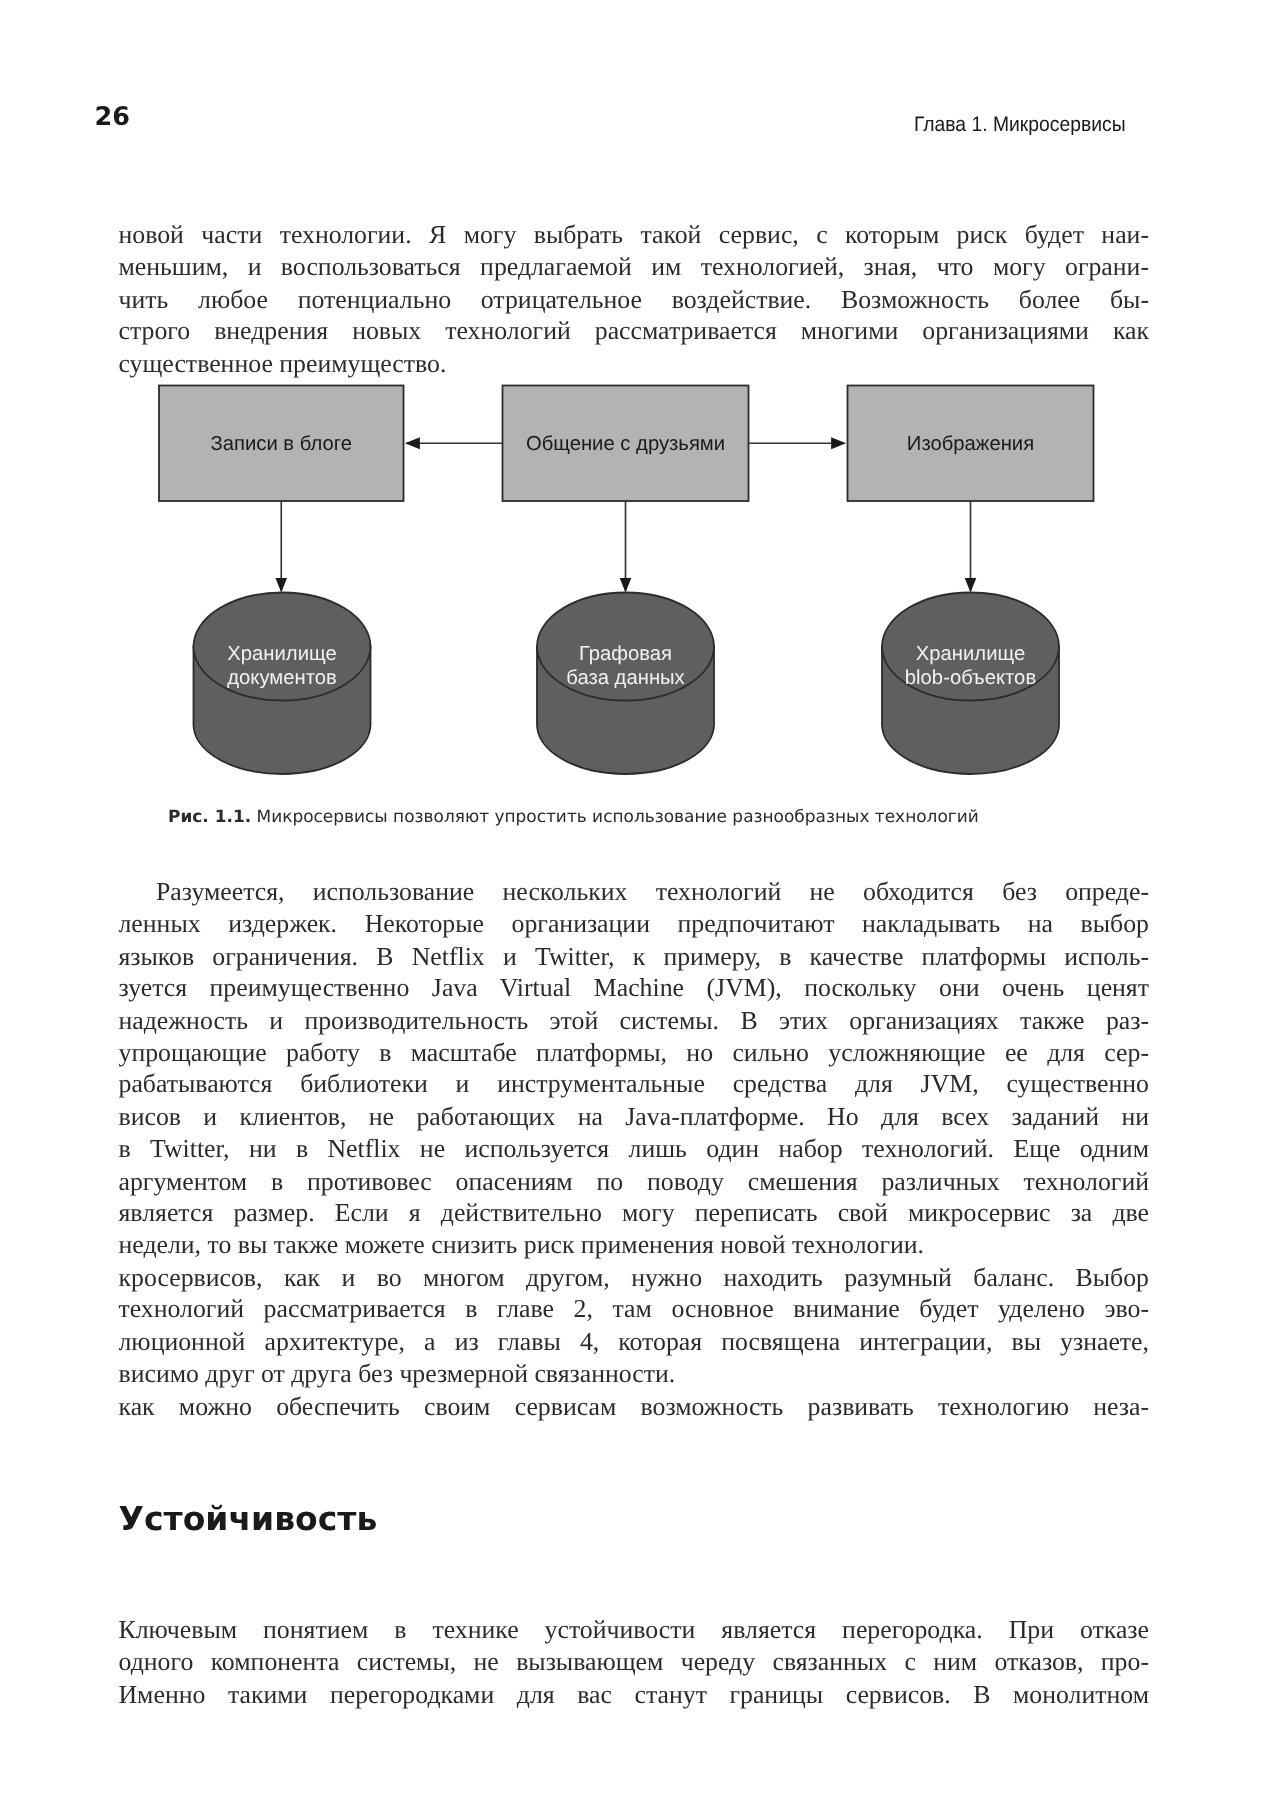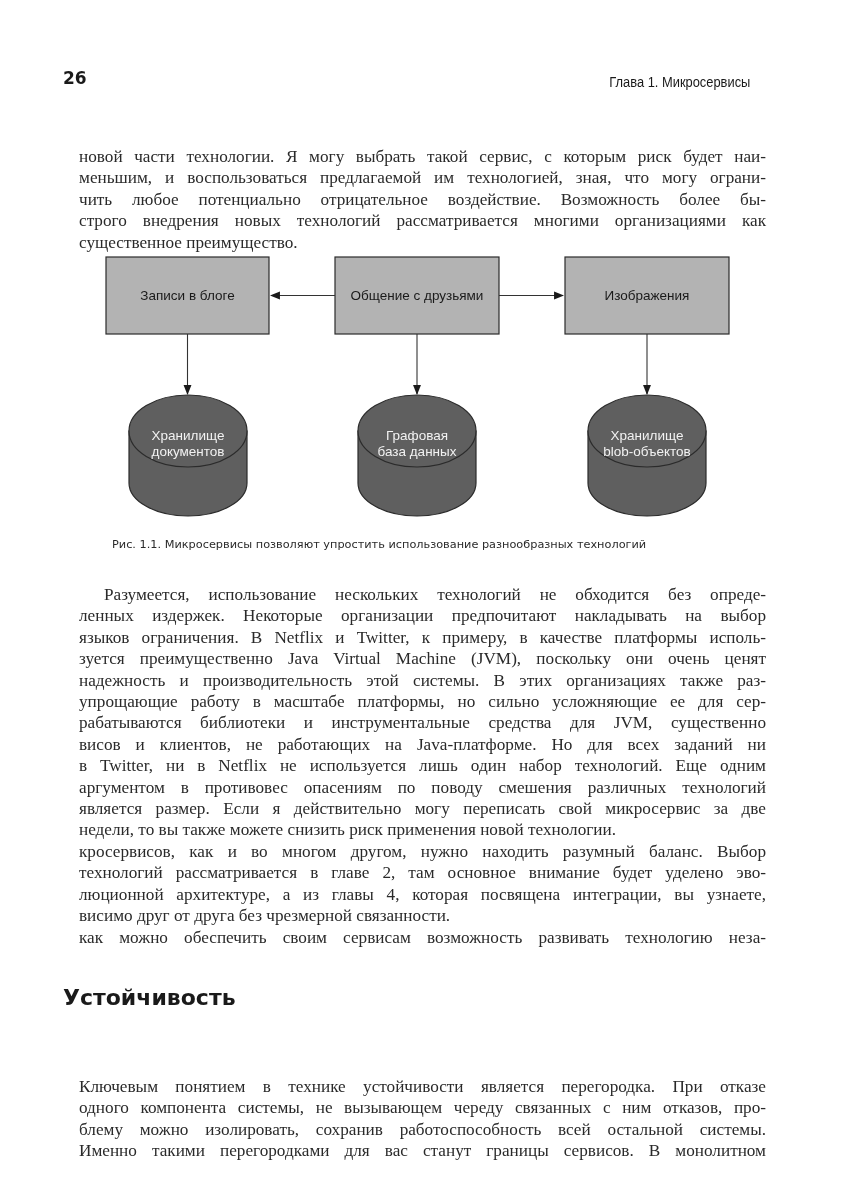--- a/index.html
+++ b/index.html
@@ -5,22 +5,22 @@
   html, body { margin: 0; padding: 0; background: #ffffff; }
   body { width: 841px; height: 1200px; position: relative; overflow: hidden; color: #231f20; }
   .running-head { position: absolute; top: 68px; left: 63px; width: 687px; height: 30px; }
   .page-number { position: absolute; left: 0; top: 0; font-family: "DejaVu Sans", sans-serif; font-weight: bold; font-size: 17px; color: #1a1a1a; }
   .chapter-title { position: absolute; right: 0; top: 6px; font-family: "Liberation Sans", sans-serif; font-size: 14px; color: #1a1a1a; transform: scaleX(0.92); transform-origin: right center; }
   .body-text { font-family: "Liberation Serif", serif; font-size: 17.2px; line-height: 21.4px; color: #2a2a2a; text-align: justify; margin: 16px; }
   .para-top { position: absolute; left: 63px; top: 130px; width: 687px; }
   .block-mid { position: absolute; left: 63px; top: 568px; width: 687px; }
   .figure { position: absolute; left: 0; top: 0; width: 841px; height: 560px; }
   .caption { position: absolute; left: 112px; top: 538px; width: 640px; font-family: "DejaVu Sans", sans-serif; font-size: 11.3px; color: #2a2a2a; white-space: nowrap; }
-  .caption-label { font-weight: normal; }
-  .section-heading { position: absolute; left: 63px; top: 985px; font-family: "DejaVu Sans", sans-serif; font-weight: bold; font-size: 22px; color: #1a1a1a; margin: 0; }
+  .caption-label { font-weight: bold; }
+  .section-heading { position: absolute; left: 63px; top: 985px; font-family: "DejaVu Sans", sans-serif; font-weight: bold; font-size: 22px; color: #1a1a1a; margin: 16px; }
   .block-bottom { position: absolute; left: 63px; top: 1060px; width: 687px; }
   .line { display: block; text-align: justify; text-align-last: justify; white-space: nowrap; }
   .line.last { text-align-last: left; }
   .line.indent { padding-left: 25px; }
   svg text { font-family: "Liberation Sans", sans-serif; }
 </style>
 </head>
 <body>
 
 <div class="running-head">
@@ -109,15 +109,14 @@
     <span class="line last">висимо друг от друга без чрезмерной связанности.</span>
     <span class="line">как можно обеспечить своим сервисам возможность развивать технологию неза-</span>
   </div>
 </div>
 
 <h2 class="section-heading">Устойчивость</h2>
 
 <div class="block-bottom body-text">
   <span class="line">Ключевым понятием в технике устойчивости является перегородка. При отказе</span>
   <span class="line">одного компонента системы, не вызывающем череду связанных с ним отказов, про-</span>
-  <span class="line">блему можно изолировать, сохранив работоспособность всей остальной системы.</span>
   <span class="line">Именно такими перегородками для вас станут границы сервисов. В монолитном</span>
 </div>
 
 </body></html>

